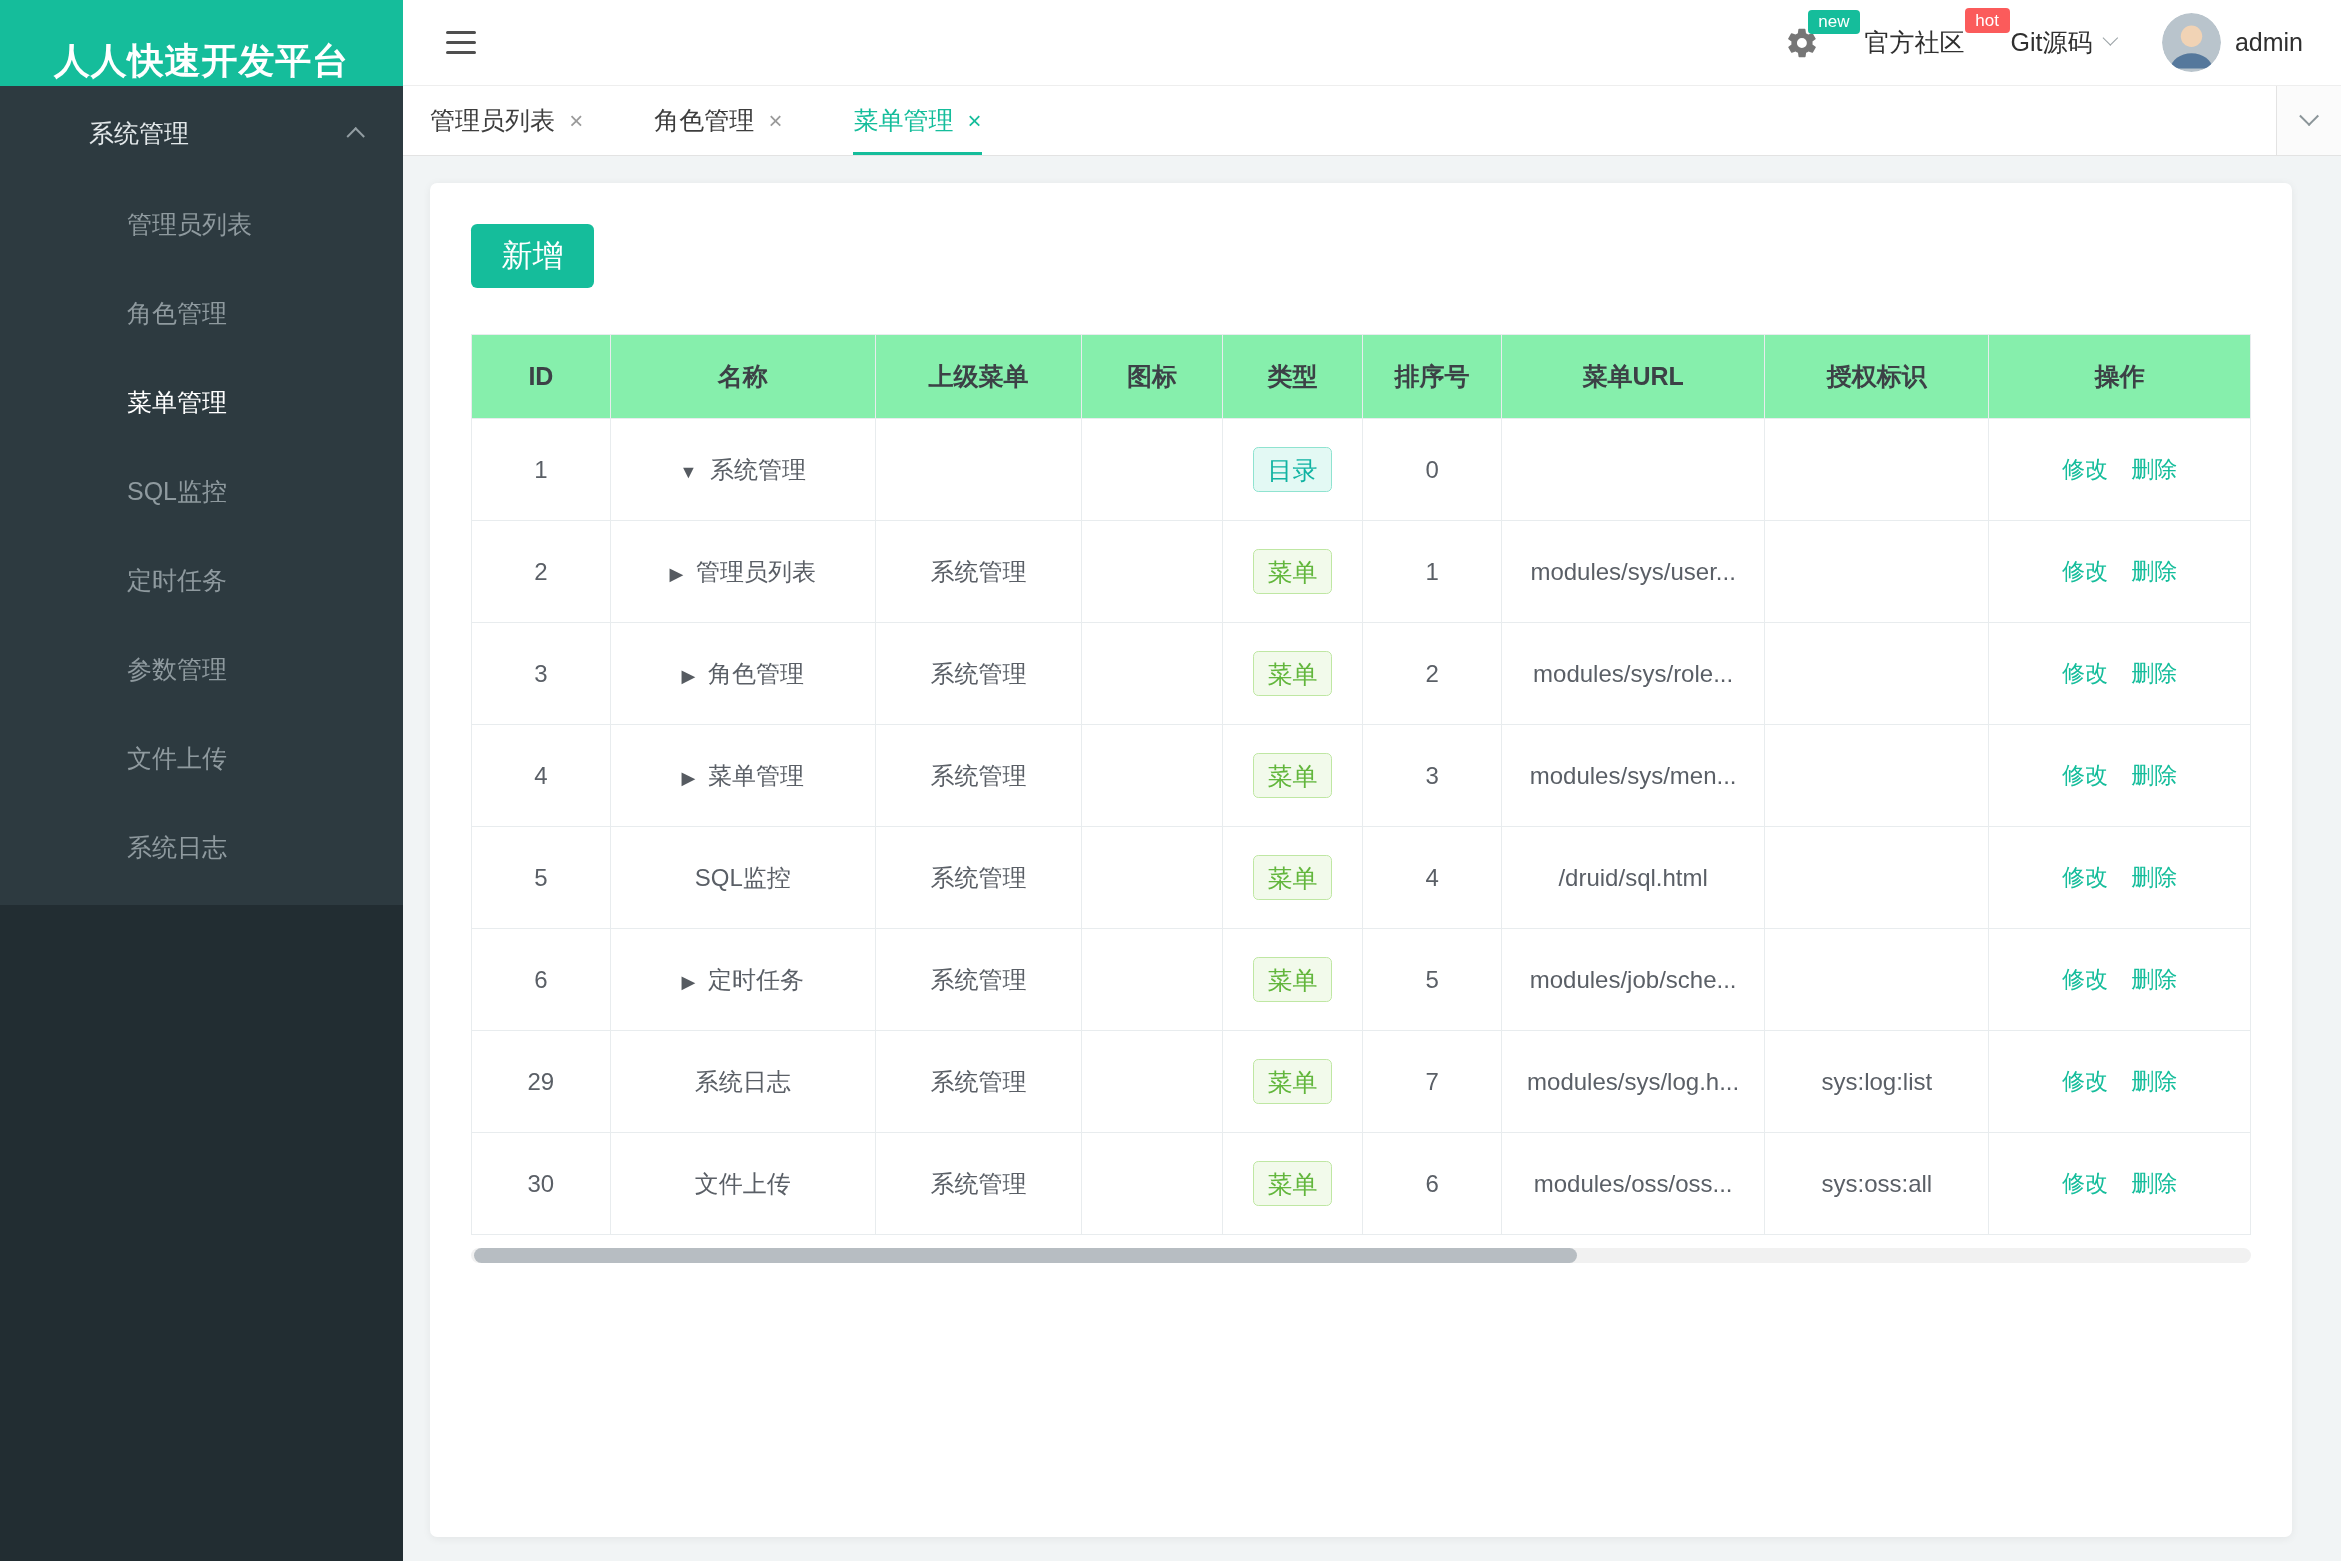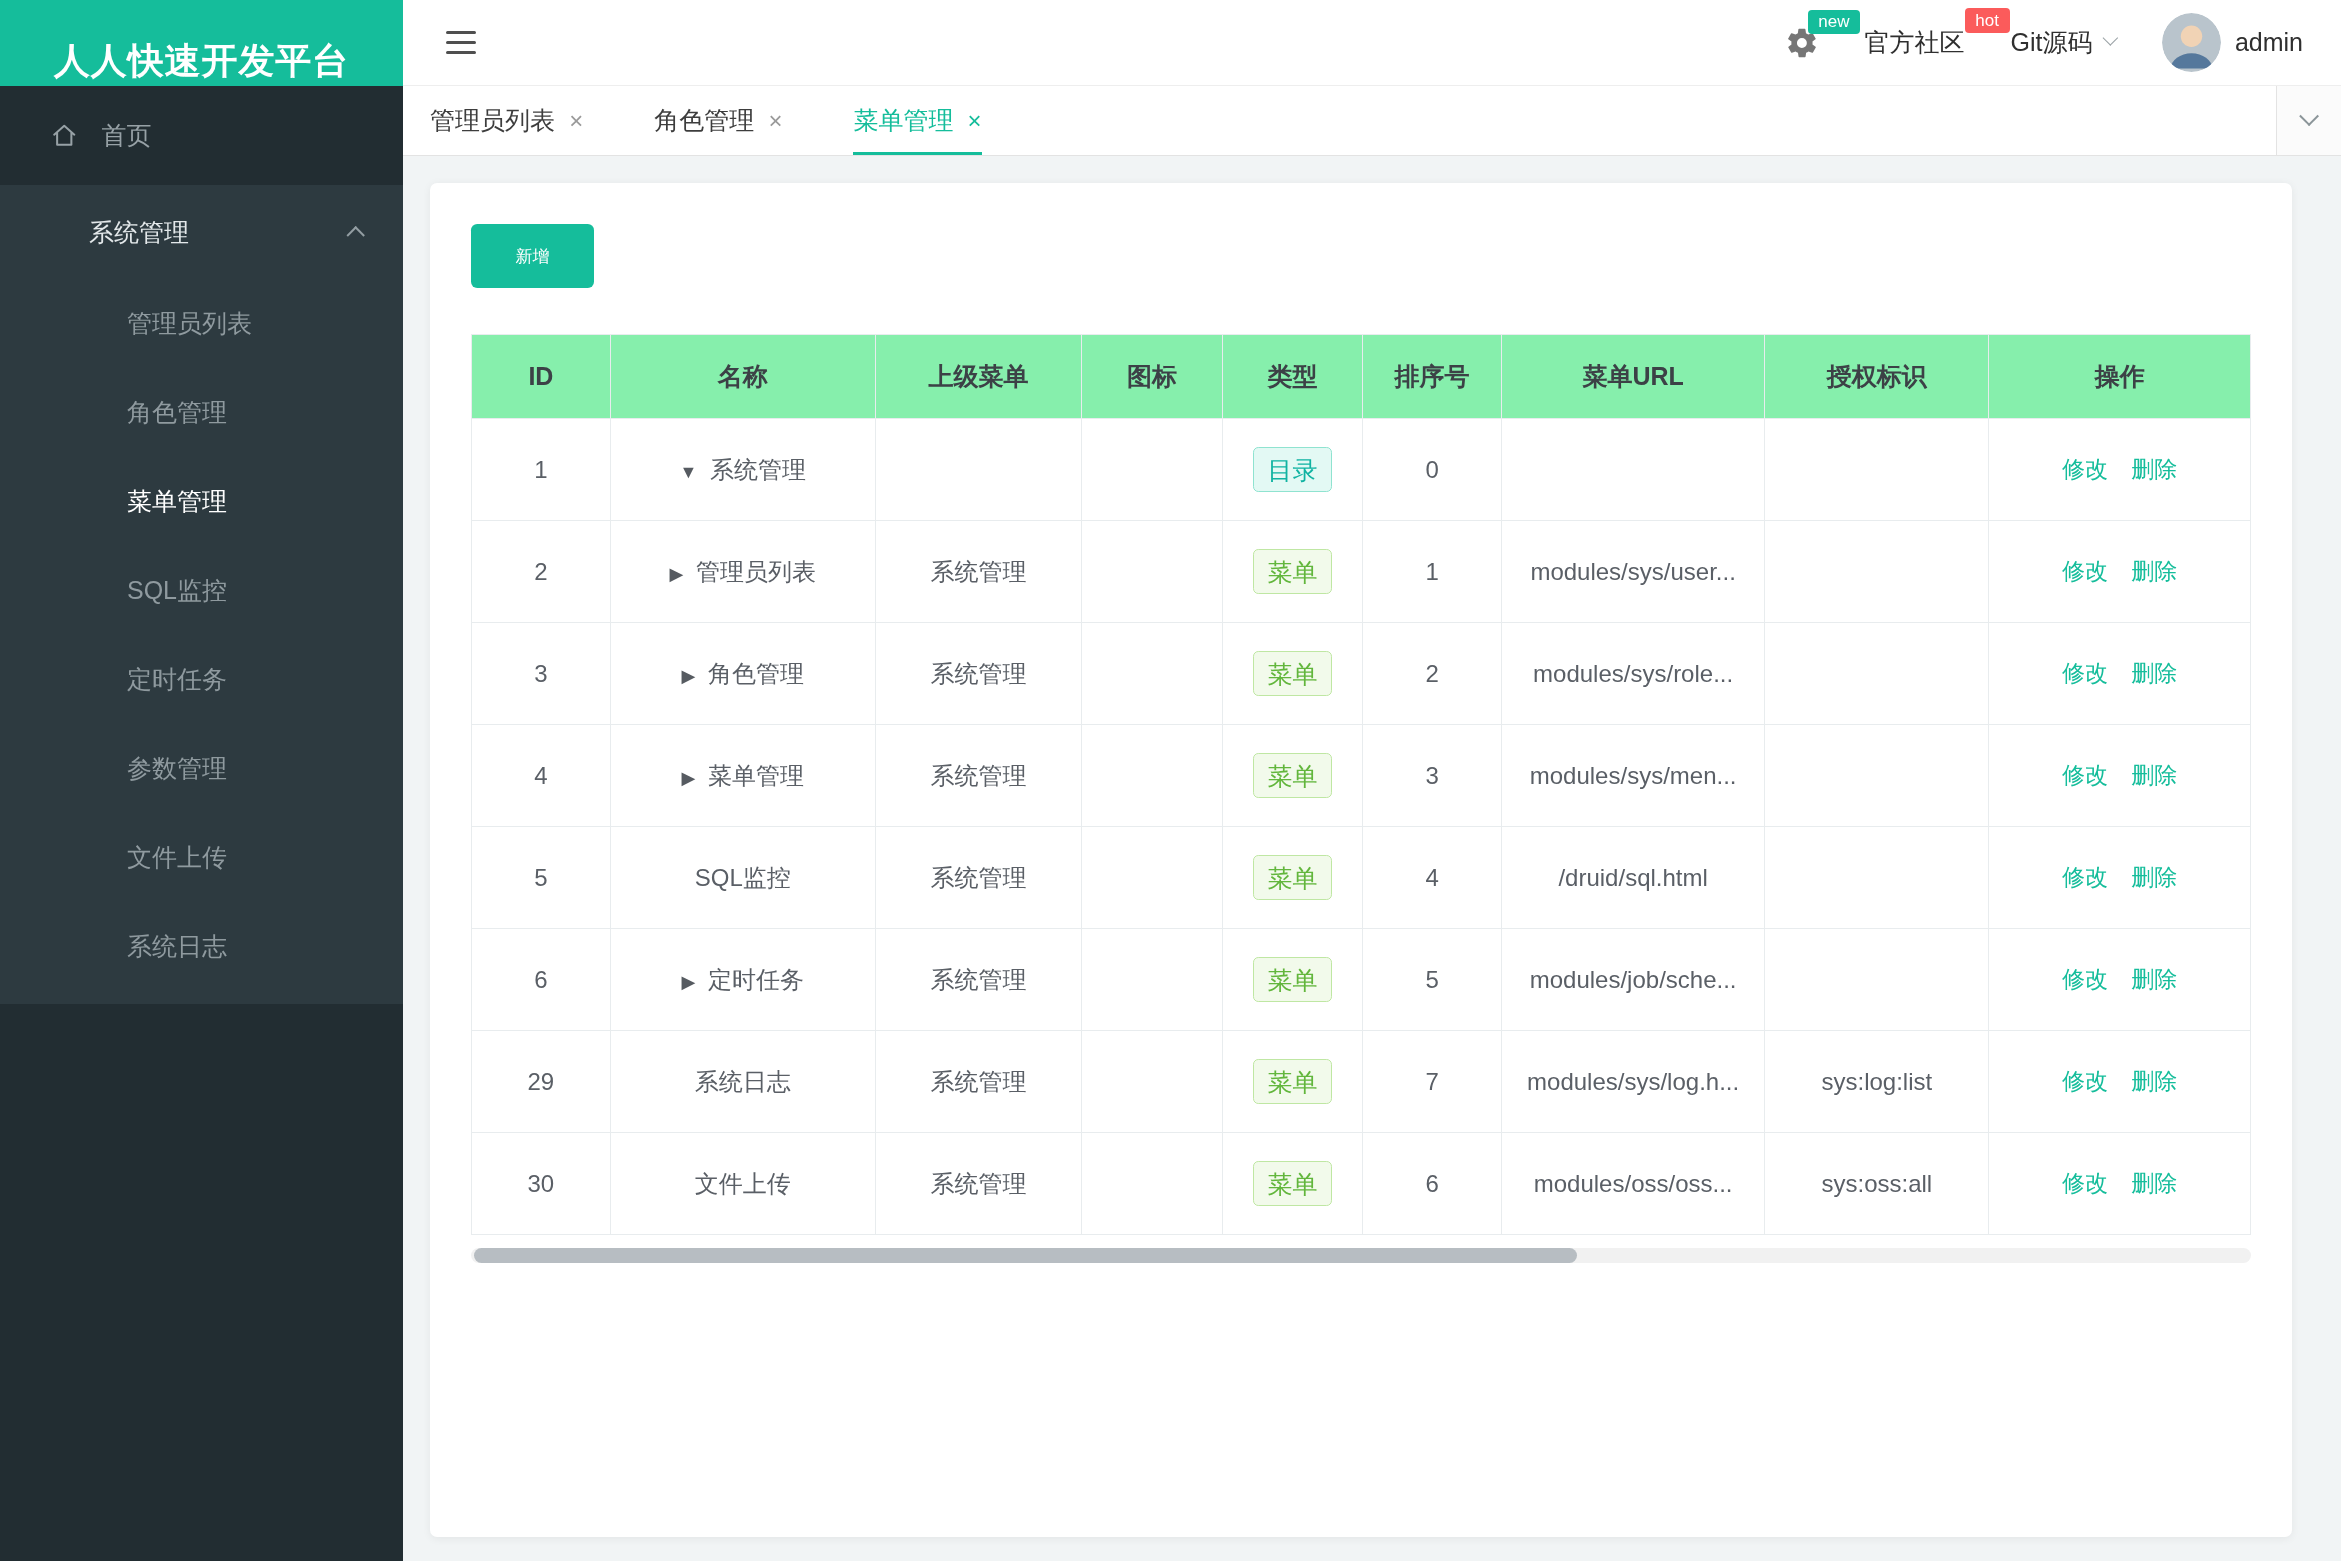--- a/index.html
+++ b/index.html
@@ -56,21 +56,21 @@
   .tab.active .tab-close { color:#15bd9b; }
   .tabs-dd { position:absolute; right:0; top:0; bottom:0; width:66px; border-left:0.9px solid #e3e3e3;
              background:#fbfbfb; display:flex; align-items:center; justify-content:center; cursor:pointer; }
   .chev-down { width:14.2px; height:14.2px; border-right:2.7px solid #8b9599; border-bottom:2.7px solid #8b9599;
                transform:rotate(45deg) translate(-2.7px,-2.7px); }
 
   
   .content { flex:1; padding:27px 50px 25px 27px; overflow:hidden; }
   .card { background:#fff; height:100%; border-radius:7.1px; padding:41px;
           box-shadow:0 1.8px 9px rgba(0,0,0,0.06); }
-  .btn-add { background:#15bd9b; color:#fff; font-size:17px; width:123px; height:64px;
+  .btn-add { background:#15bd9b; color:#fff; font-size:31px; width:123px; height:64px;
              border:none; border-radius:6.2px; cursor:pointer; }
 
   table { width:100%; border-collapse:collapse; table-layout:fixed; margin-top:46px; }
   th, td { border:0.9px solid #e8ecee; text-align:center; font-size:24px; color:#5a5f66;
            padding:0 14.2px; overflow:hidden; white-space:nowrap; }
   th { height:84px; font-size:25px; font-weight:bold; color:#3c4146; background:#86efac; }
   td { height:102px; }
   tr.highlight td { background:#ecf8f4; }
   .caret { font-size:18px; color:#565b61; margin-right:12.5px; cursor:pointer; }
   .tag { display:inline-block; font-size:25px; padding:6.2px 13.4px; border-radius:5.3px; line-height:1.2; }
@@ -84,26 +84,20 @@
 </head>
 <body>
 
 <div class="app">
 
   <aside class="sidebar">
     <div class="logo">
       <span>人人快速开发平台</span>
     </div>
 
-    <div class="side-home">
-      <svg class="home-svg" width="28.5" height="28.5" viewBox="0 0 24 24">
-        <path d="M3.5 11.5 L12 4 L20.5 11.5 M6 9.8 V20 H18 V9.8" fill="none" stroke="#97a1a6" stroke-width="1.7" stroke-linecap="round" stroke-linejoin="round"></path>
-      </svg>
-      <span>首页</span>
-    </div>
 
     <div class="side-section">
       <div class="section-header">
         <span>系统管理</span>
         <span class="chev-up"></span>
       </div>
       <div>
           <div class="side-item">
             <span>管理员列表</span>
           </div>

